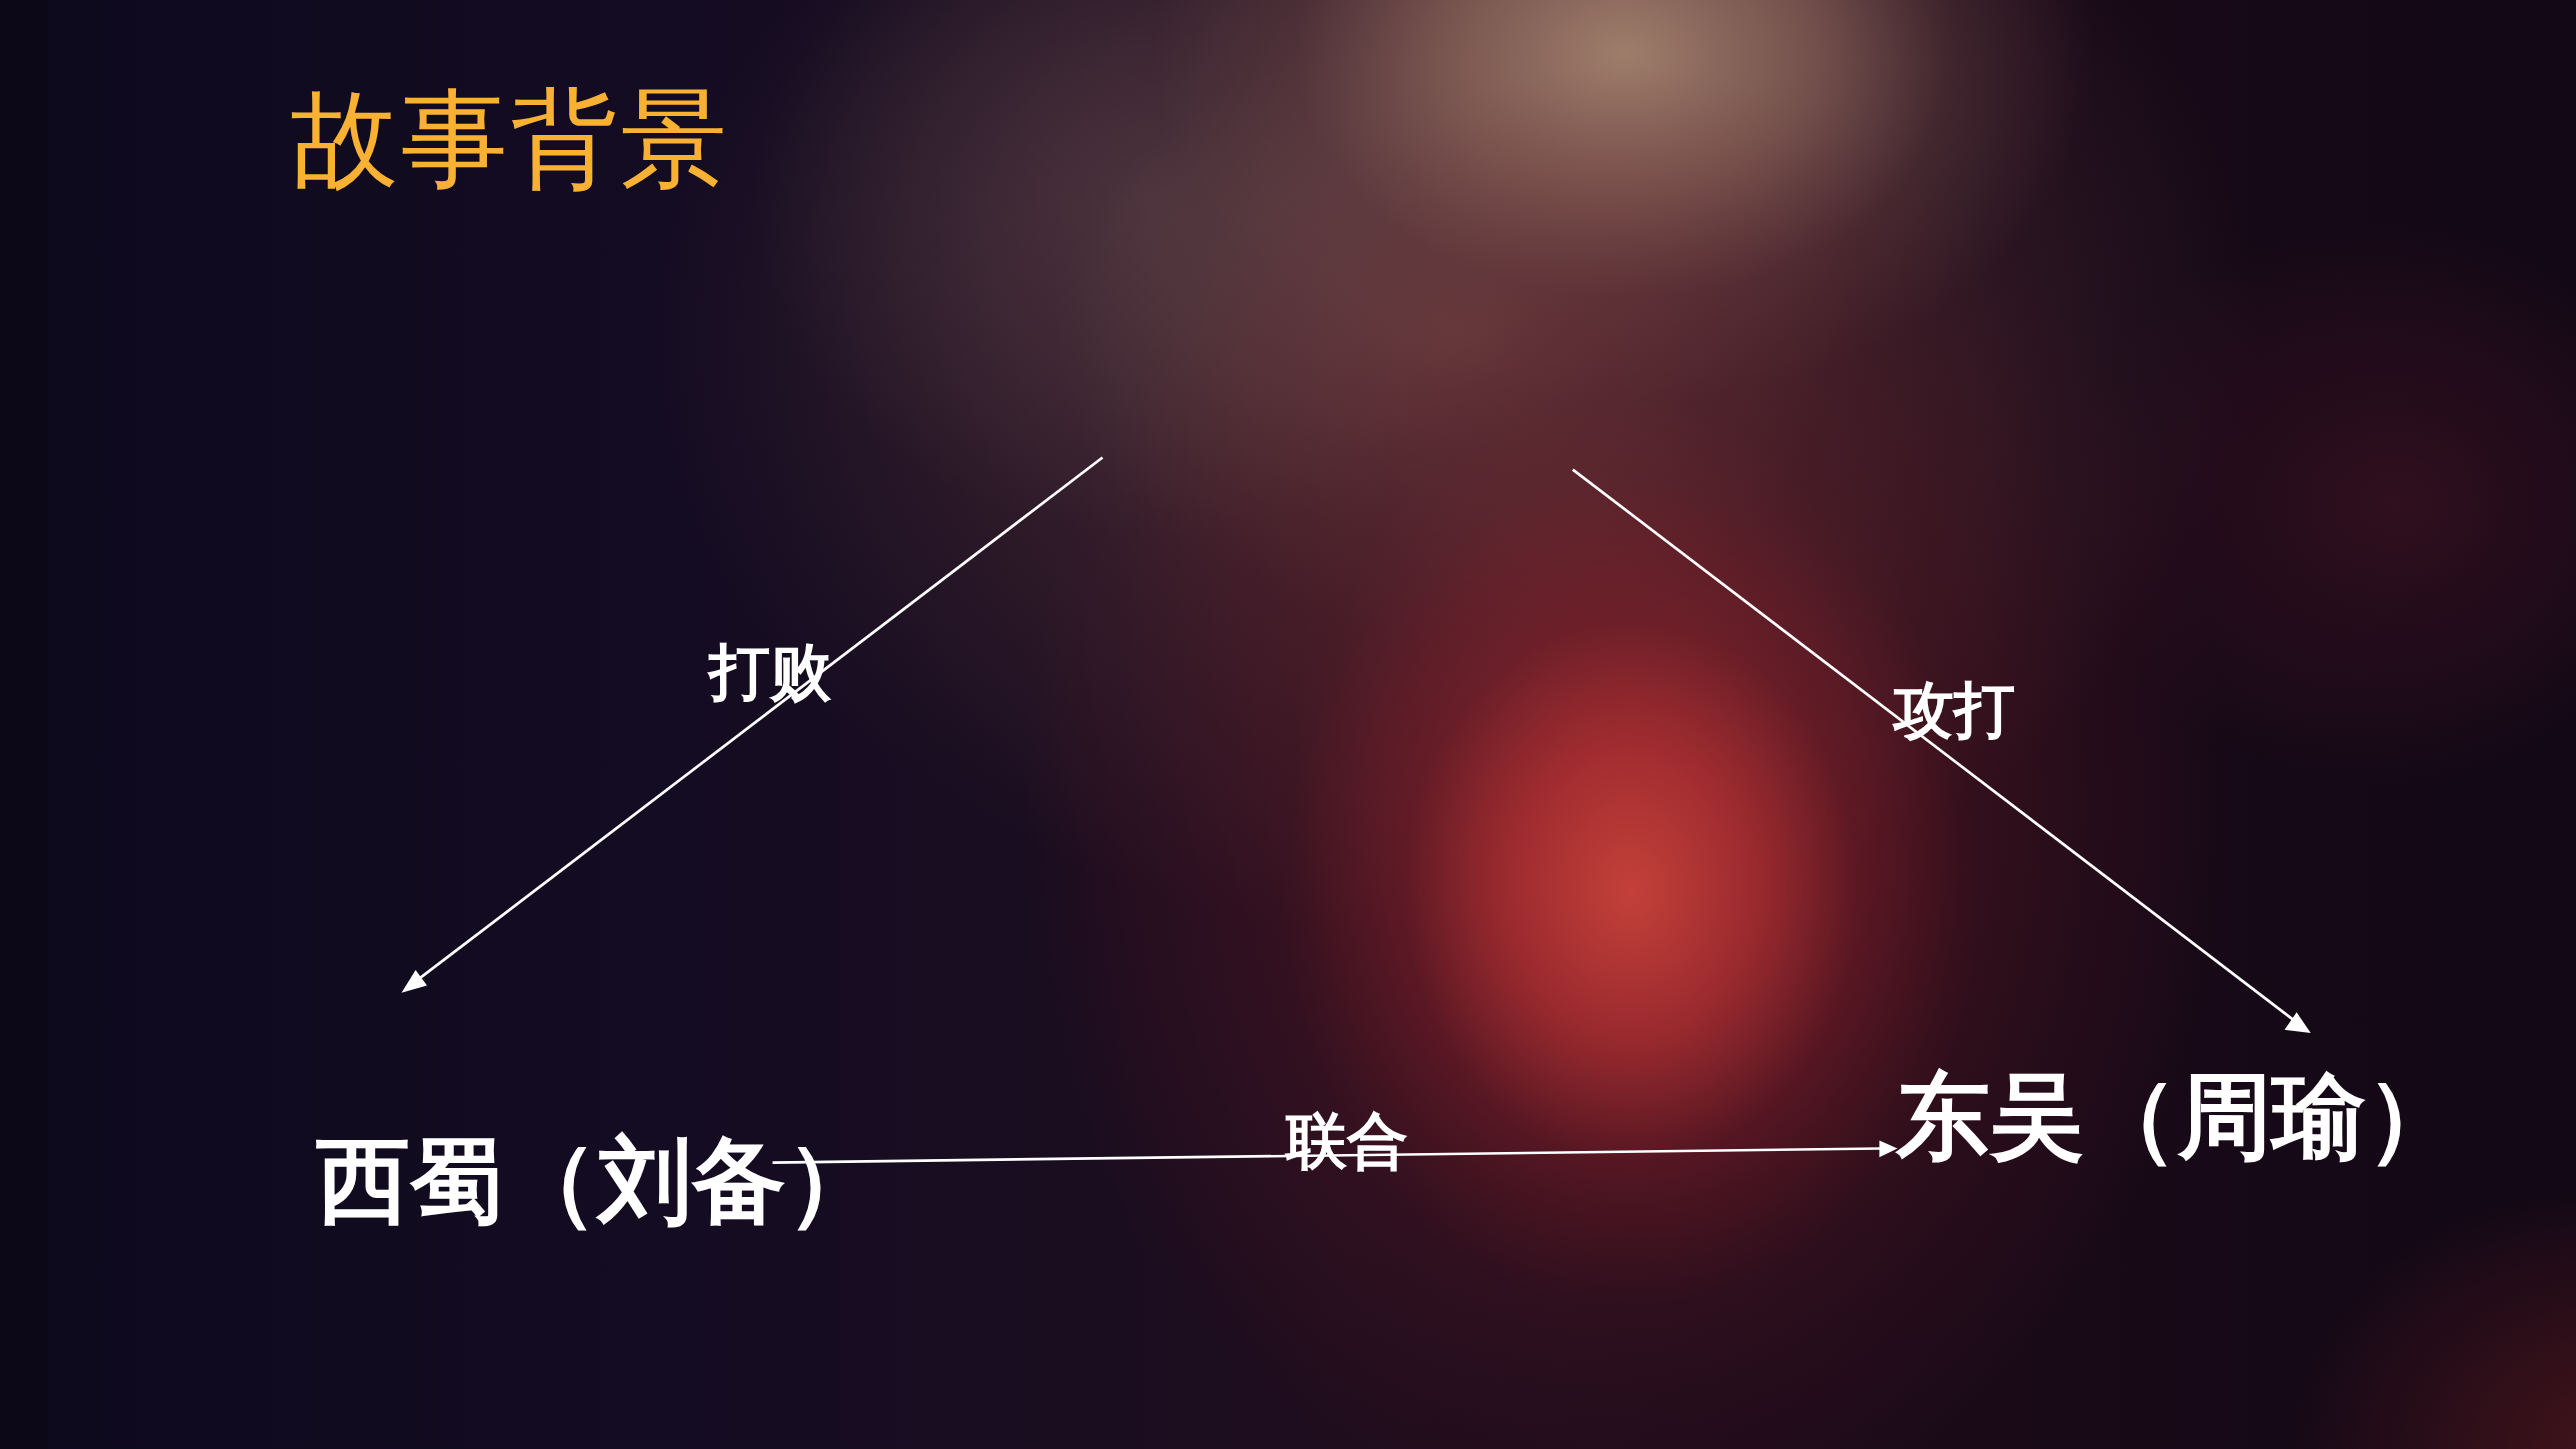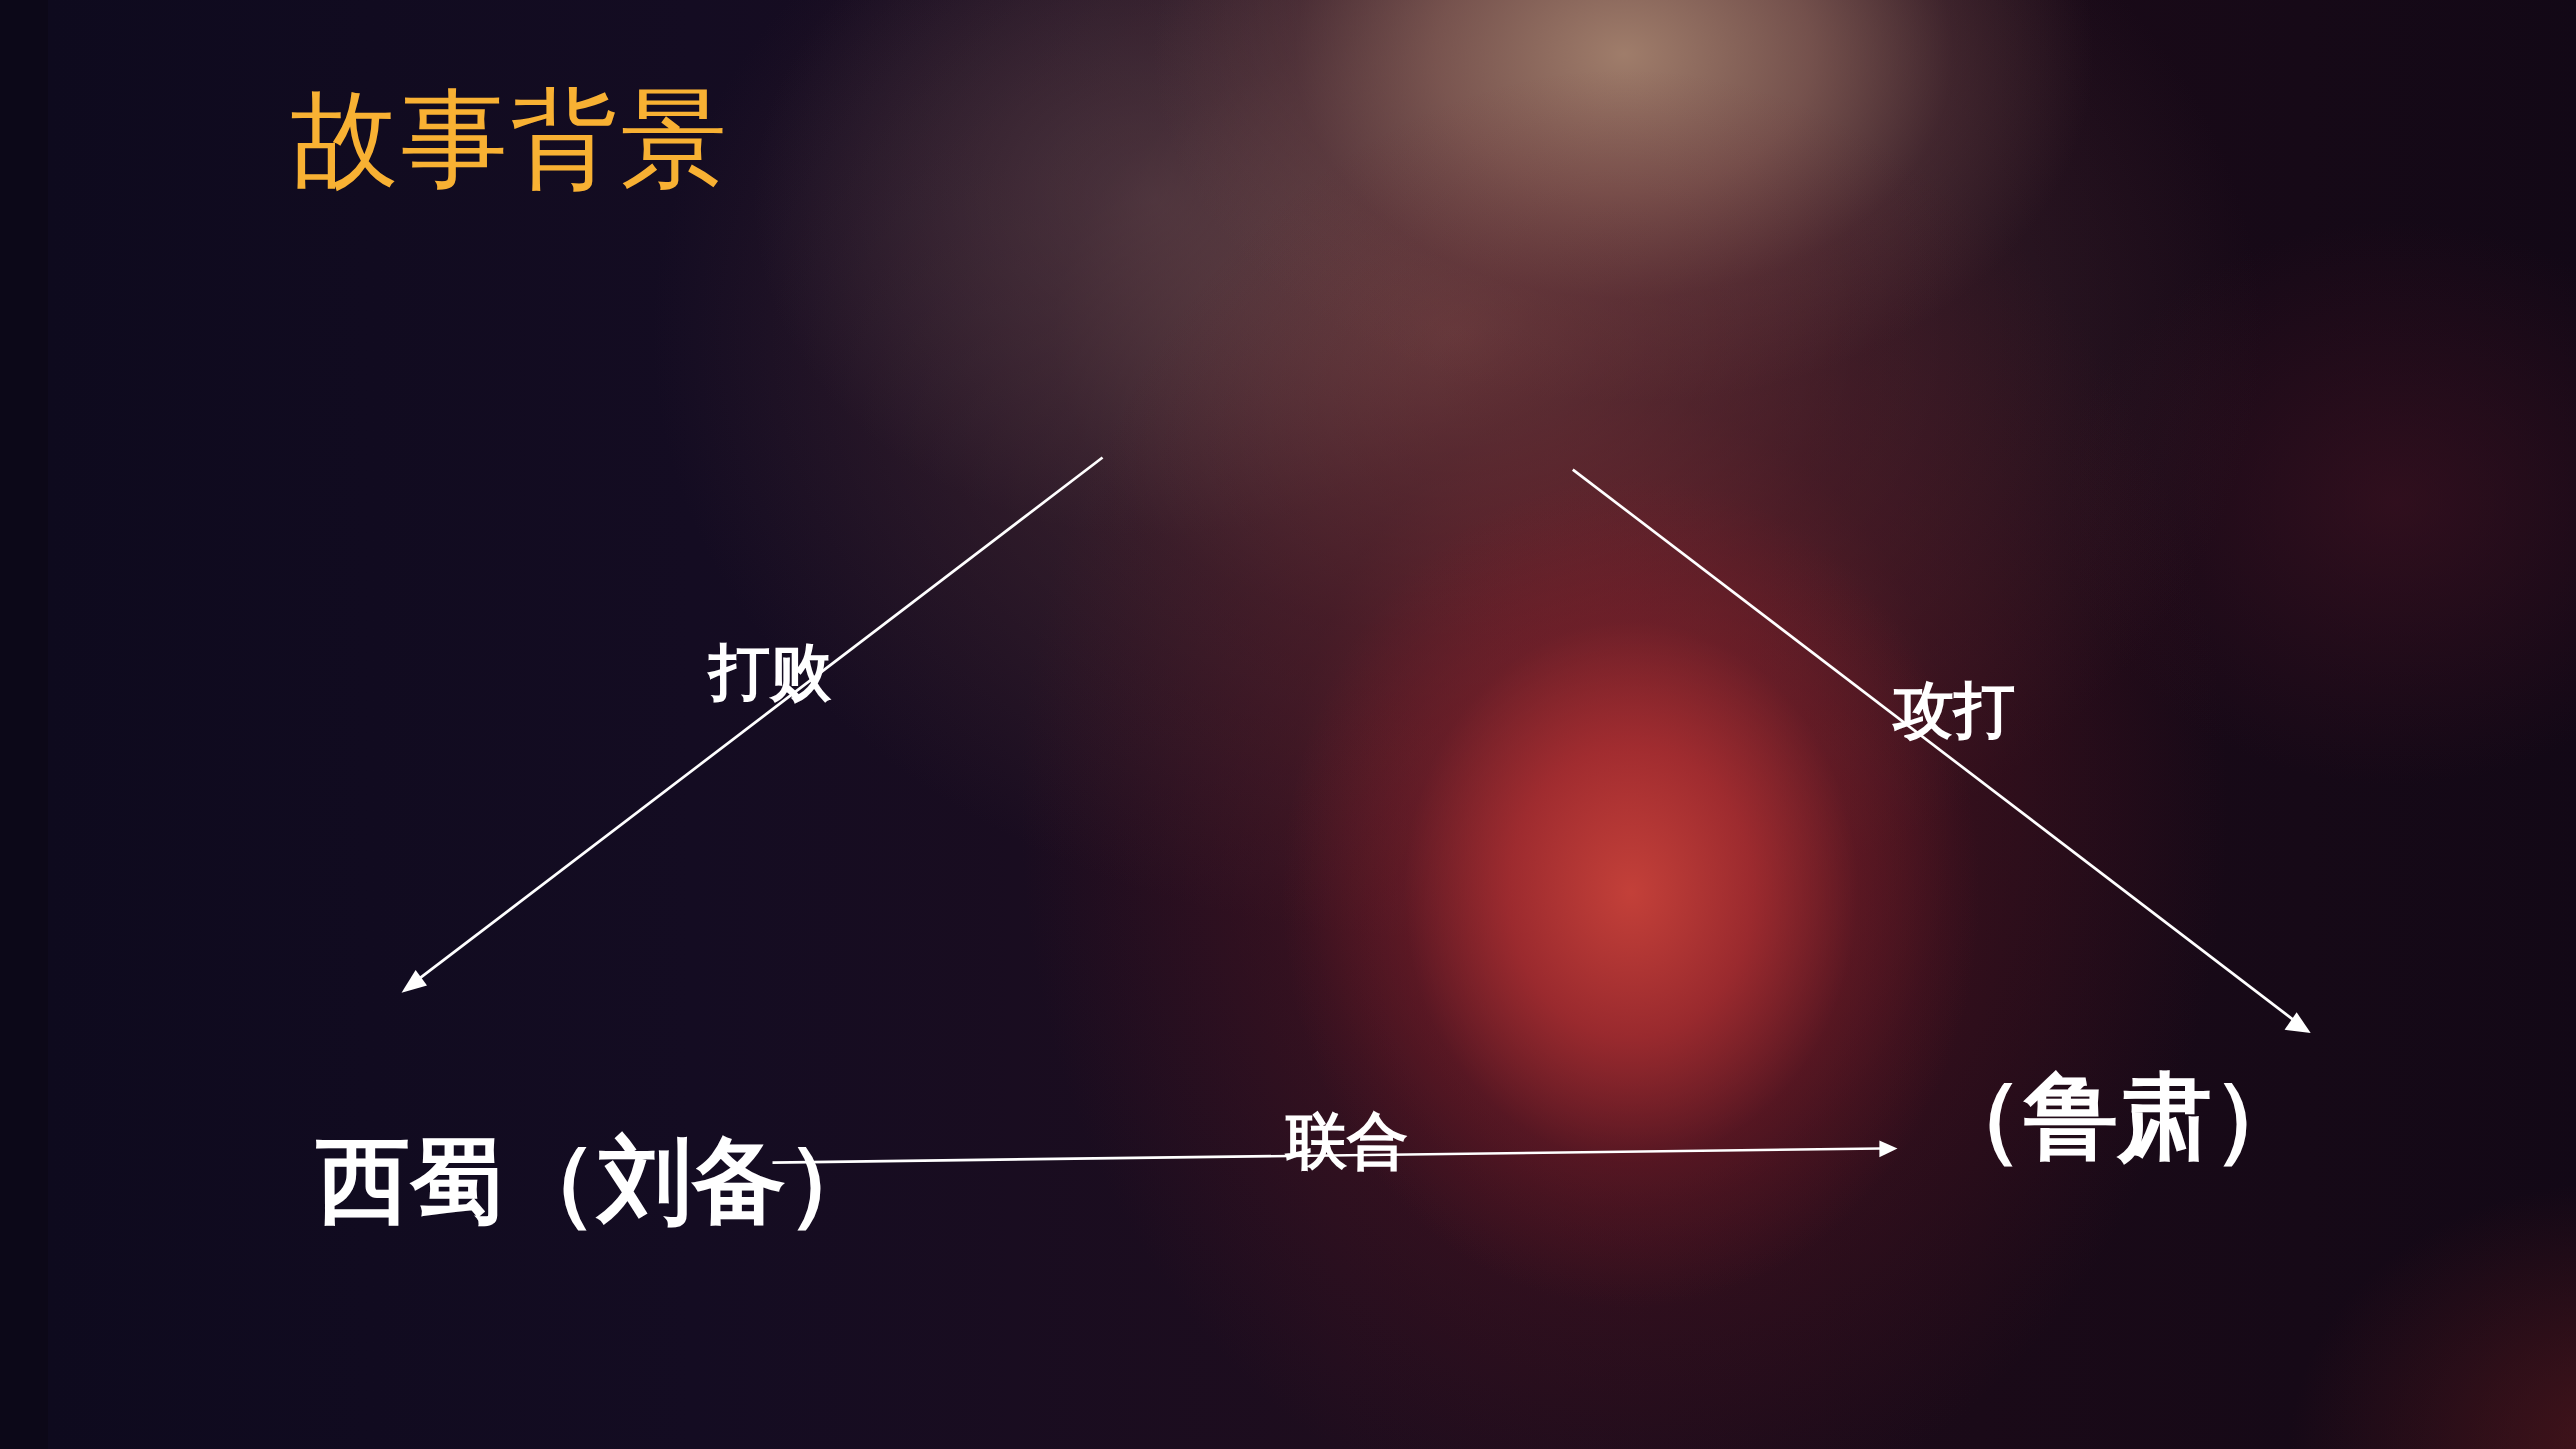--- a/index.html
+++ b/index.html
@@ -105,21 +105,21 @@
       <polygon class="arrowhead" points="2757,1712 2730,1700 2730,1725"></polygon>
     </g>
   </svg>
 
 
   <div class="node node-west">
     <span class="line1">西蜀（刘备）</span>
   </div>
 
   <div class="node node-east">
-    <span class="line2">（鲁肃）</span>
+    <span class="line1">东吴（周瑜）</span>
   </div>
 
   <div class="edge-label label-defeat">打败</div>
   <div class="edge-label label-attack">攻打</div>
   <div class="edge-label label-ally">联合</div>
 
 </div>
 
 
 </body></html>

